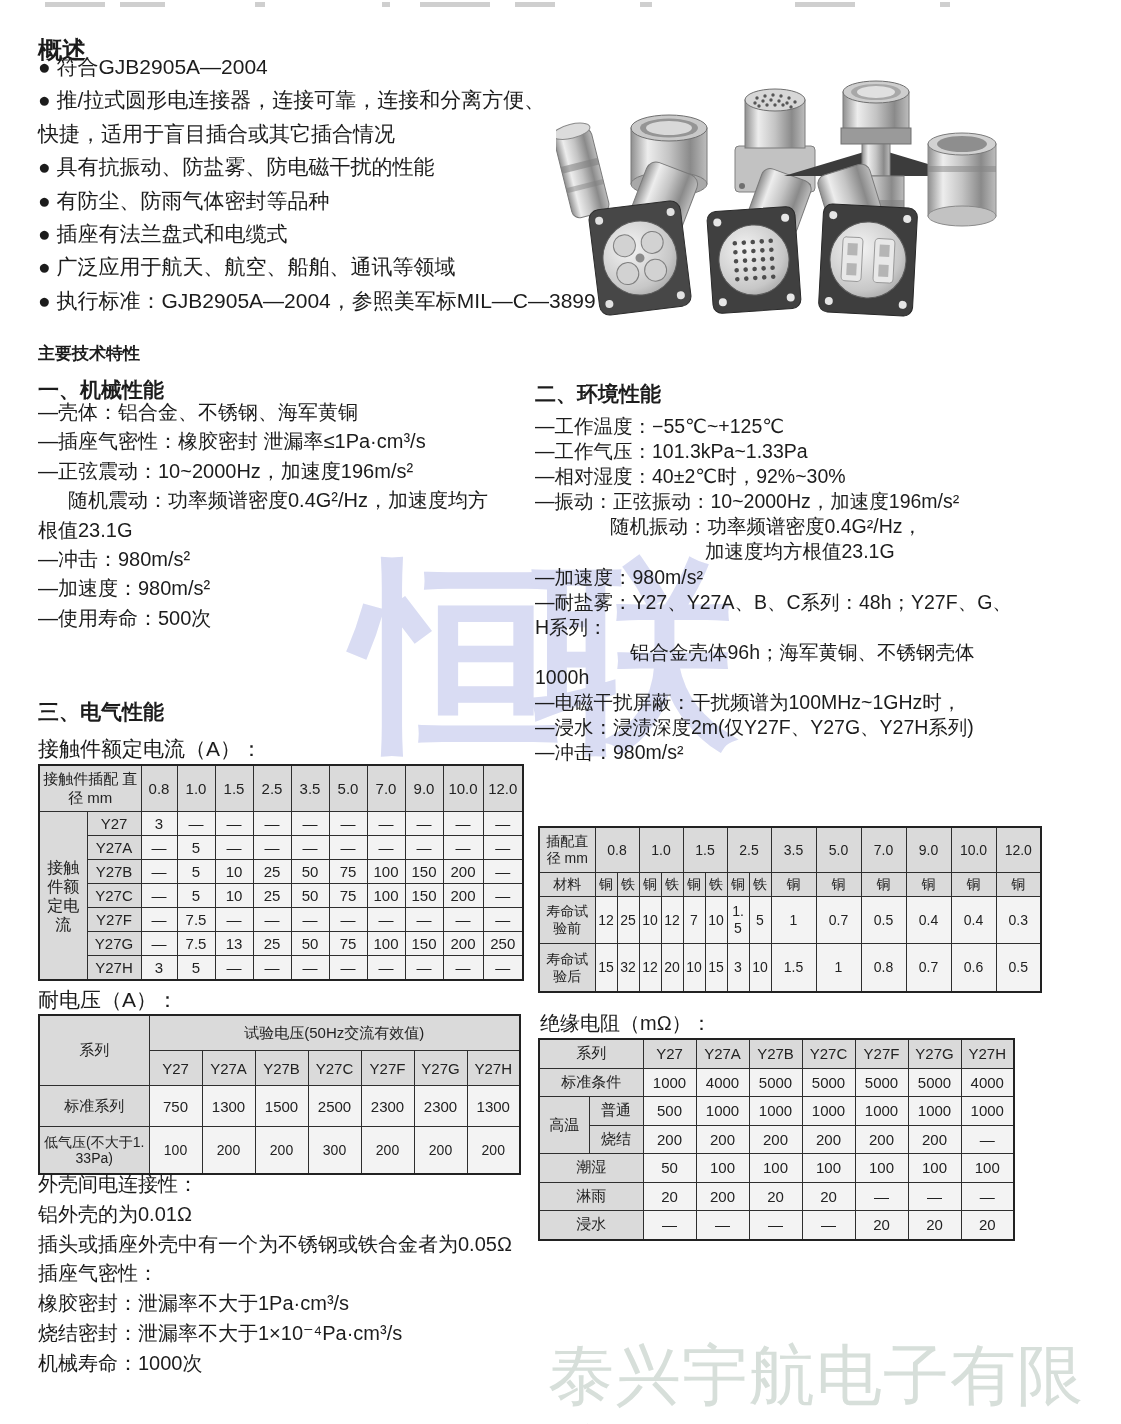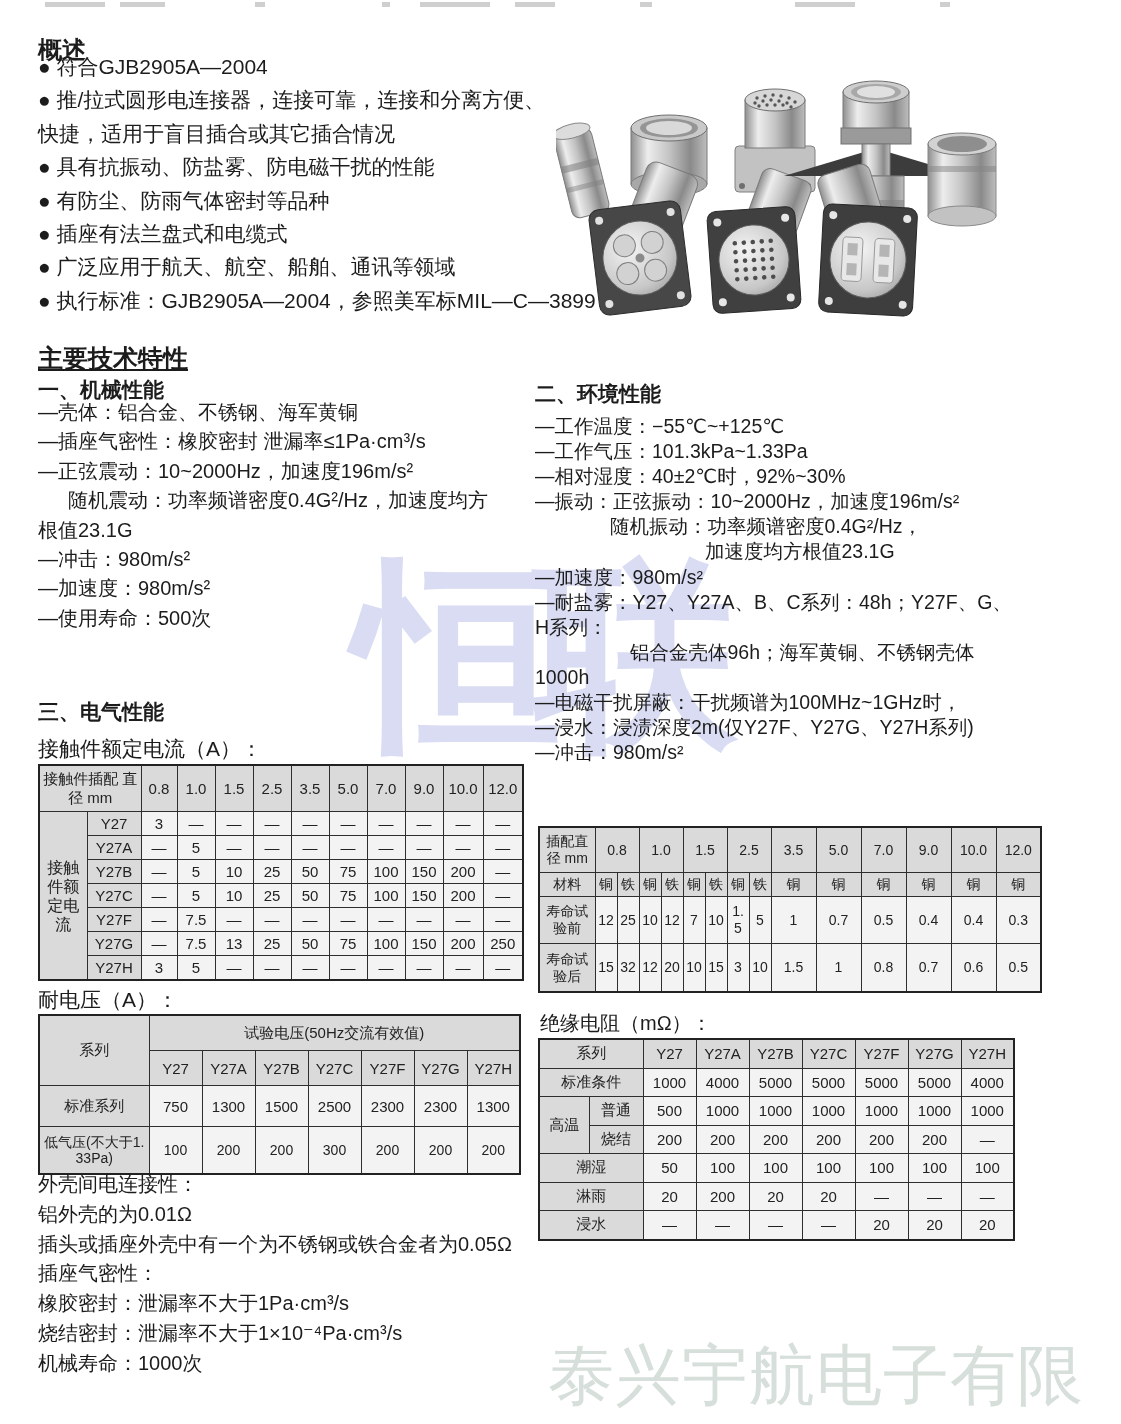--- a/index.html
+++ b/index.html
@@ -229,21 +229,21 @@
       <g transform="translate(406,124)">
         <rect x="-34" y="-36" width="68" height="72" fill="url(#met)" stroke="#8a8a8a"></rect>
         <ellipse cx="0" cy="36" rx="34" ry="10" fill="#c2c2c2" stroke="#8a8a8a"></ellipse>
         <ellipse cx="0" cy="-36" rx="34" ry="11" fill="#d2d2d2" stroke="#7a7a7a"></ellipse>
         <ellipse cx="0" cy="-36" rx="25" ry="8" fill="#8e8e8e"></ellipse>
         <rect x="-34" y="-14" width="68" height="6" fill="#848484" opacity="0.5"></rect>
       </g>
     </svg>
   </div>
 
-  <div class="z h1" style="left:38px;top:342px;font-size:25px;text-decoration:underline;">主要技术特性</div>
+  <div class="z h1" style="left:38px;top:342px;font-size:17px;">主要技术特性</div>
 
   <div class="z h2" style="left:38px;top:376px;">一、机械性能</div>
   <div class="z mech" style="left:38px;top:398px;width:515px;">
     <div>—壳体：铝合金、不锈钢、海军黄铜</div>
     <div>—插座气密性：橡胶密封 泄漏率≤1Pa·cm³/s</div>
     <div>—正弦震动：10~2000Hz，加速度196m/s²</div>
     <div class="m1">随机震动：功率频谱密度0.4G²/Hz，加速度均方</div>
     <div>根值23.1G</div>
     <div>—冲击：980m/s²</div>
     <div>—加速度：980m/s²</div>

